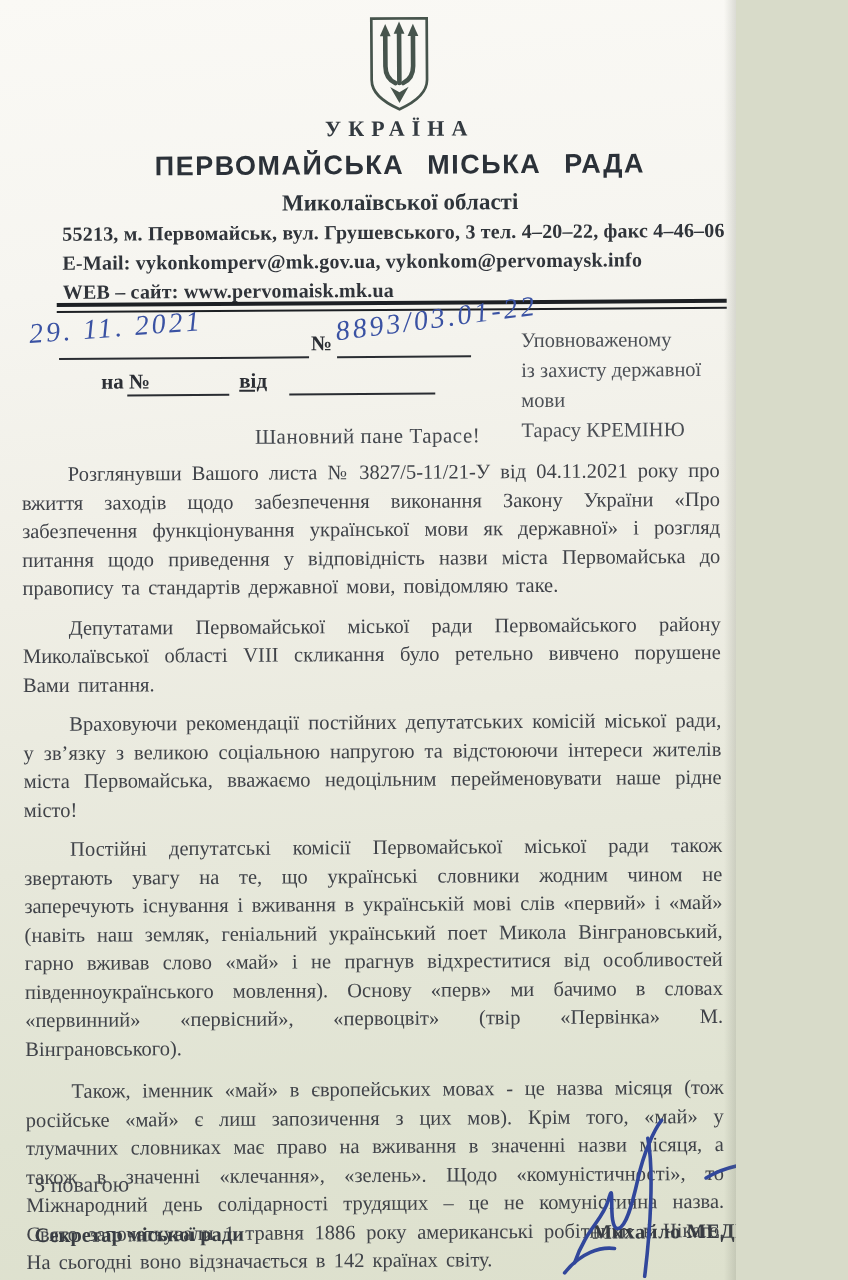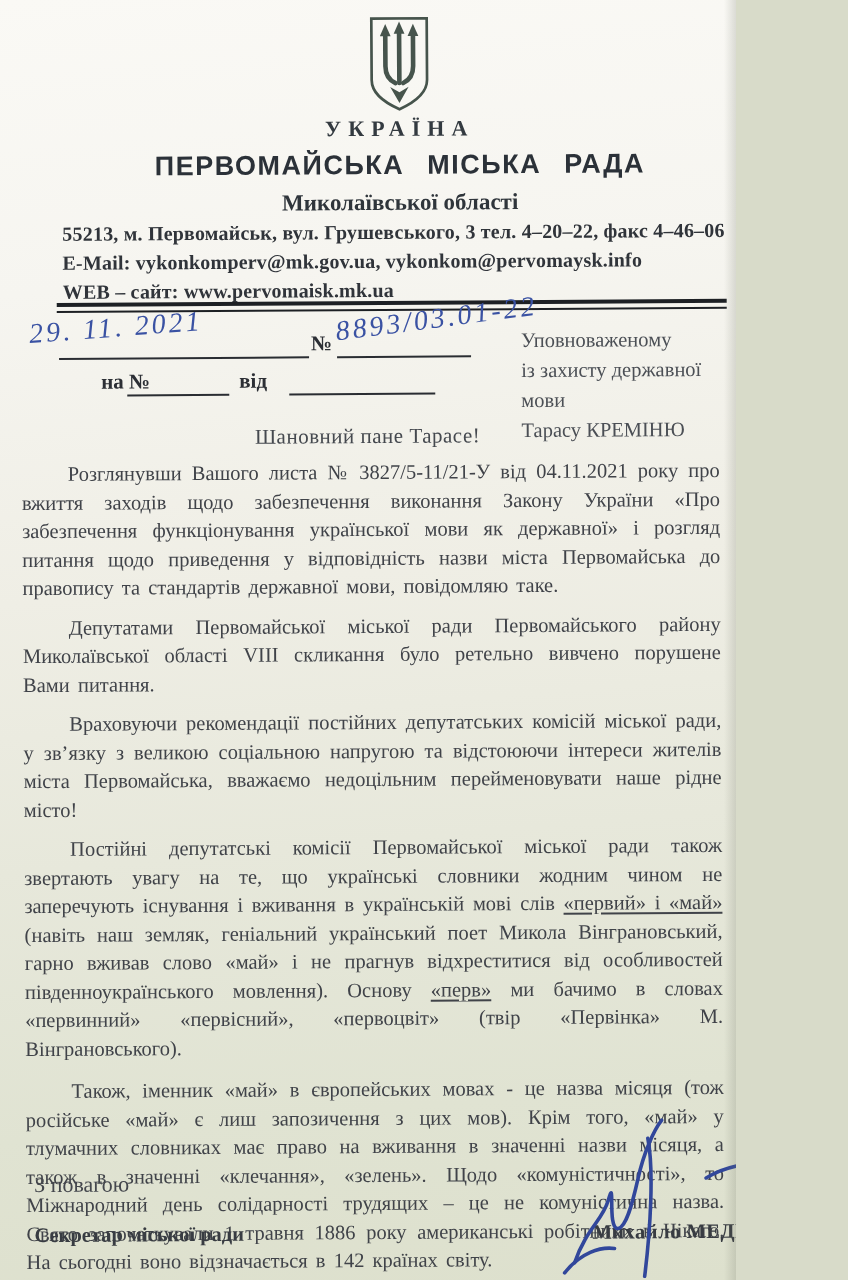--- a/index.html
+++ b/index.html
@@ -35,32 +35,32 @@
   .hw-date{position:absolute;left:30px;top:310px;font-size:28px;transform:rotate(-4deg);}
   .hw-num{position:absolute;left:336px;top:303px;font-size:28px;transform:rotate(-7deg);}
   .blank{position:absolute;border-bottom:2px solid #2a2d32;height:0;}
   .b-date{left:60px;top:356px;width:250px;}
   .b-num{left:338px;top:356px;width:134px;}
   .b-na{left:128px;top:393px;width:102px;}
   .b-vid{left:290px;top:393px;width:146px;}
   .lbl{position:absolute;font-weight:bold;font-size:21px;color:#2c2f35;}
   .l-no{left:312px;top:331px;}
   .l-na{left:55px;top:368px;margin-left:47px;}
-  .l-vid{left:240px;top:368px;}
+  .l-vid{left:240px;top:368px;text-decoration:underline;}
 
   .addressee{position:absolute;left:522px;top:326px;font-size:20.5px;line-height:30px;color:#4b4f55;}
 
   .salutation{position:absolute;left:0;width:100%;top:424px;text-align:center;font-size:21px;color:#45494f;letter-spacing:0.5px;}
 
   
   .body{position:absolute;left:22px;right:16px;top:458px;color:#404349;font-size:20.5px;line-height:28.5px;text-align:justify;}
   .body p{margin:0 0 11px 0;text-indent:46px;word-spacing:3px;}
   .body p.last{margin-bottom:0;}
   .body p.p5{margin-top:14px;}
-  .u{text-decoration:underline;text-underline-offset:3px;}
+  .u{text-underline-offset:3px;}
 
   
   .regards{position:absolute;left:30px;top:1170px;font-size:22px;color:#44474d;}
   .position{position:absolute;left:30px;top:1222px;font-weight:bold;font-size:20.5px;color:#383c42;}
   .name{position:absolute;left:588px;top:1222px;font-weight:bold;font-size:20.5px;color:#383c42;letter-spacing:0.5px;white-space:nowrap;}
   .sig{position:absolute;left:552px;top:1112px;}
 </style>
 </head>
 <body>
 

